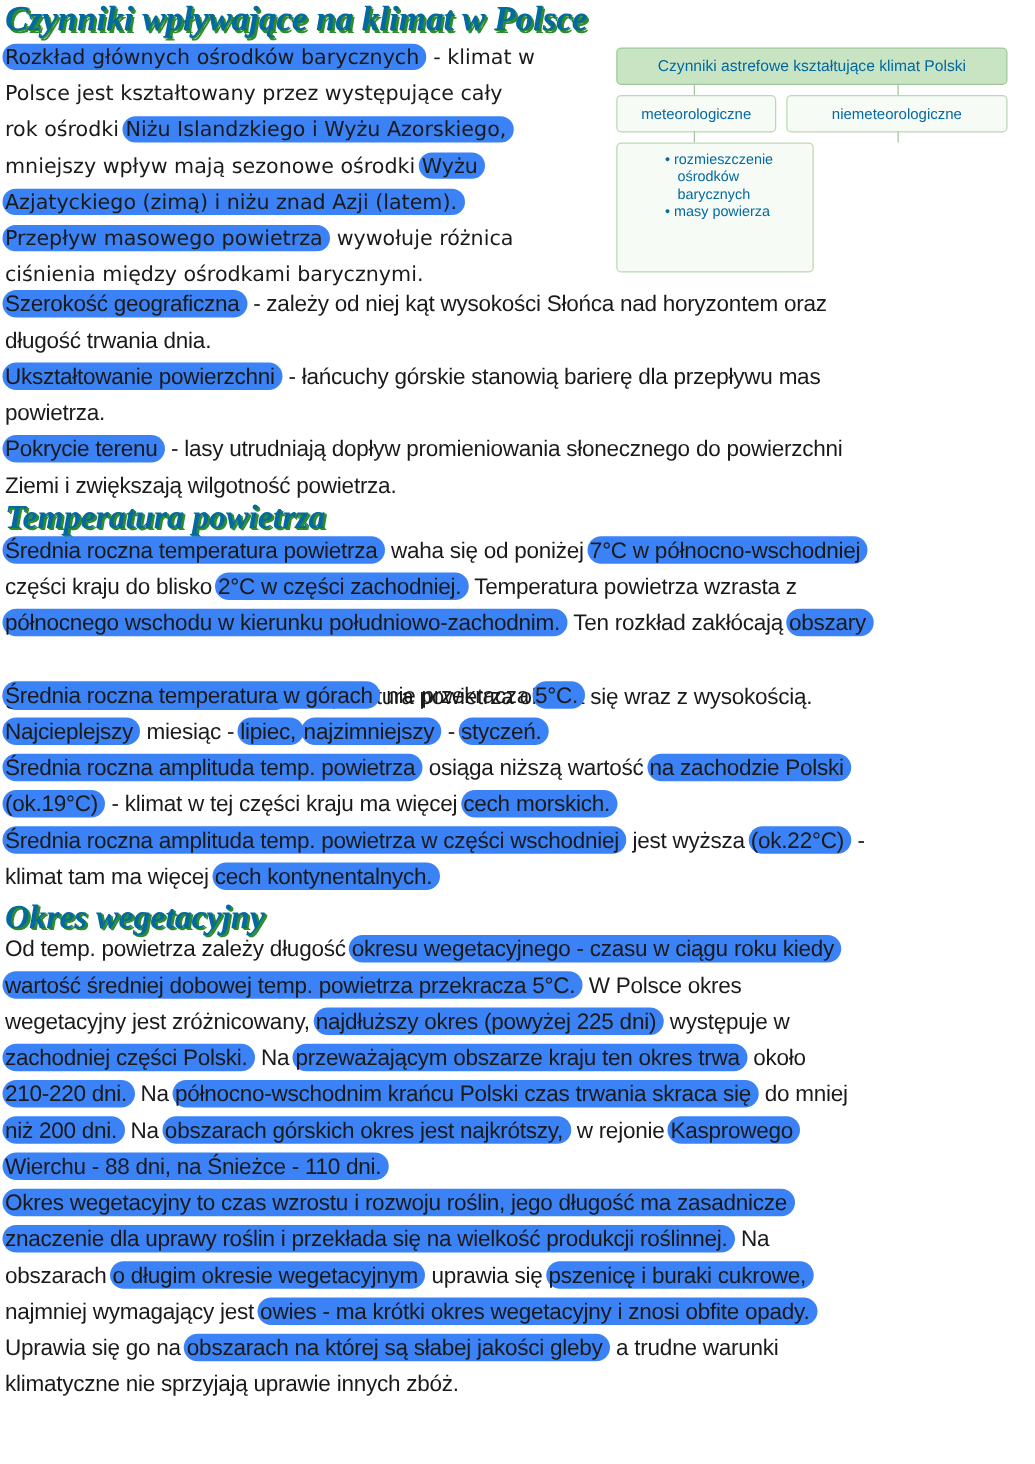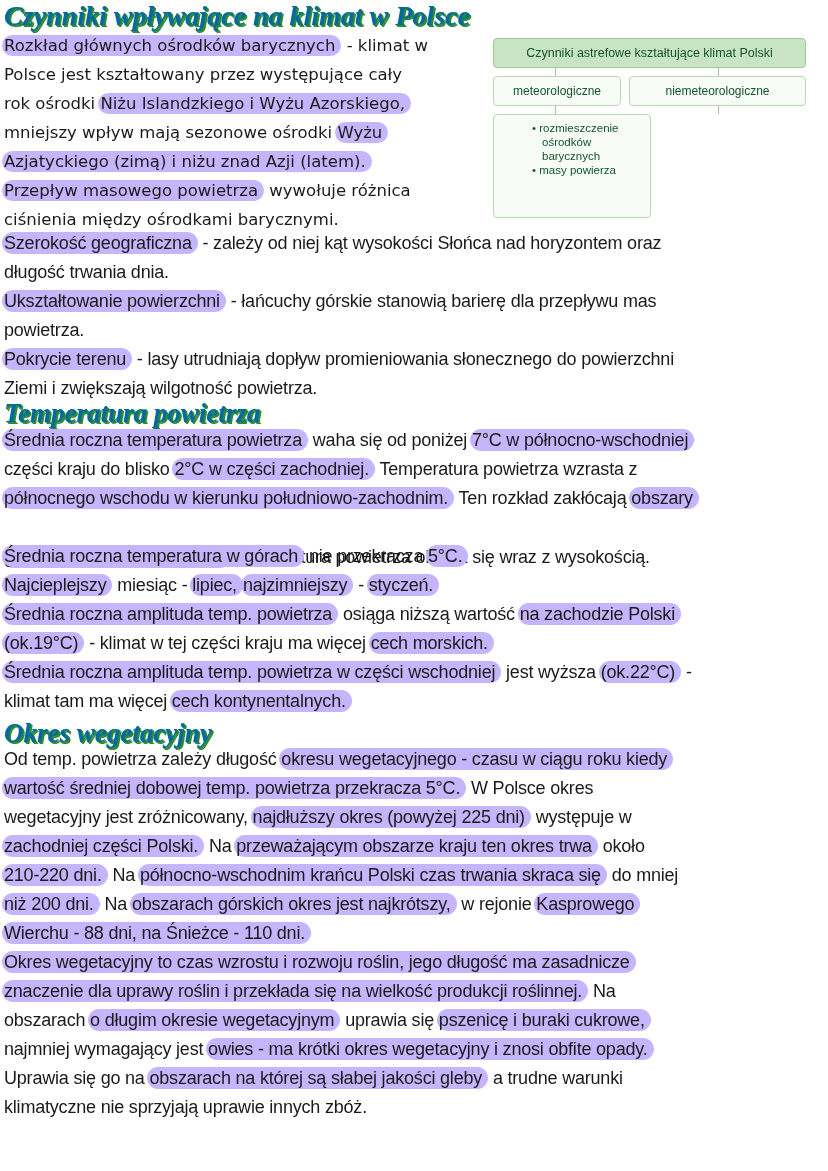--- a/index.html
+++ b/index.html
@@ -2,23 +2,23 @@
 <html><head>
 <meta charset="utf-8">
 <style>
   html,body{margin:0;padding:0;background:#ffffff;}
   body{width:828px;height:1171px;position:relative;overflow:hidden;font-family:"DejaVu Sans",sans-serif;color:#1a1a1a;}
   .title{position:absolute;left:4px;font-family:Liberation Serif, serif;font-style:italic;font-weight:bold;color:#0369a1;text-shadow:2px 2px 0 #2e8b2e,1px 1px 0 #2e8b2e;letter-spacing:0px;white-space:nowrap;line-height:1;}
   .t1{top:2px;font-size:28px;}
   .t2{top:400px;font-size:27px;}
   .t3{top:720px;font-size:27px;}
   .line{position:absolute;left:4px;font-size:16.5px;line-height:29px;white-space:nowrap;}
-  .hl{background:#c4b5fd;border-radius:14px;padding:1px 6px 1px 2px;margin-left:-2px;}
+  .hl{background:#3b82f6;border-radius:14px;padding:1px 6px 1px 2px;margin-left:-2px;}
   .narrow{font-family:"Liberation Sans Narrow","Liberation Sans",sans-serif;font-size:18px;letter-spacing:-0.2px;}
-  .diagram{position:absolute;left:493px;top:38px;width:313px;height:178px;font-family:"Liberation Sans",sans-serif;color:#14532d;}
+  .diagram{position:absolute;left:493px;top:38px;width:313px;height:178px;font-family:"Liberation Sans",sans-serif;color:#0369a1;}
   .d-head{position:absolute;left:0;top:0;width:311px;height:28px;background:#c9e4c2;border:1px solid #9fc79a;border-radius:4px;font-size:12.5px;display:flex;align-items:center;justify-content:center;}
   .d-col{position:absolute;border:1px solid #b9d9b3;border-radius:4px;background:#f6fbf5;font-size:12px;}
   .d-sub{height:28px;display:flex;align-items:center;justify-content:center;text-align:right;}
   .d-list{padding:6px 4px 4px 8px;line-height:14px;font-size:11.5px;}
   .d-list div{padding-left:10px;text-indent:-10px;}
   .d-conn{position:absolute;width:1px;background:#9fc79a;}
 </style>
 </head>
 <body>
 

